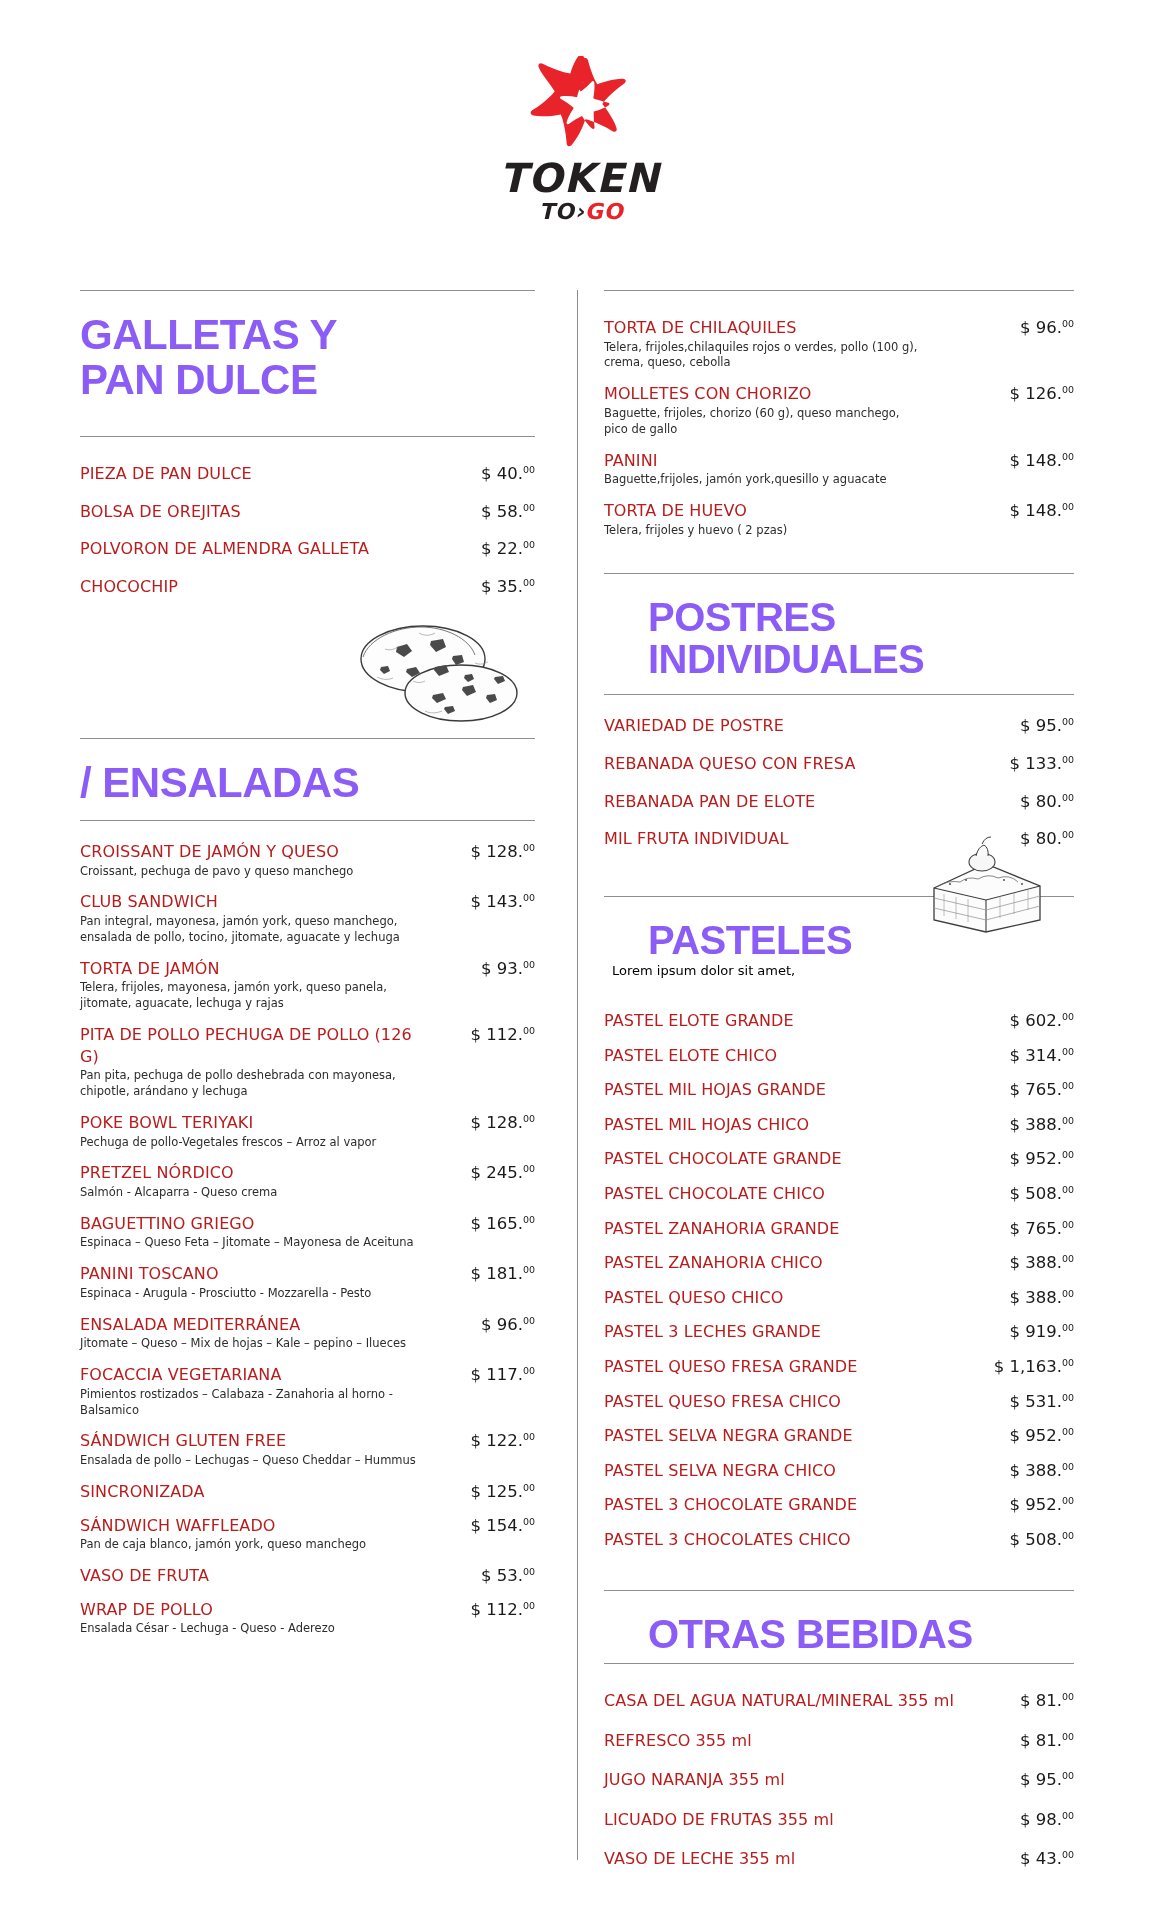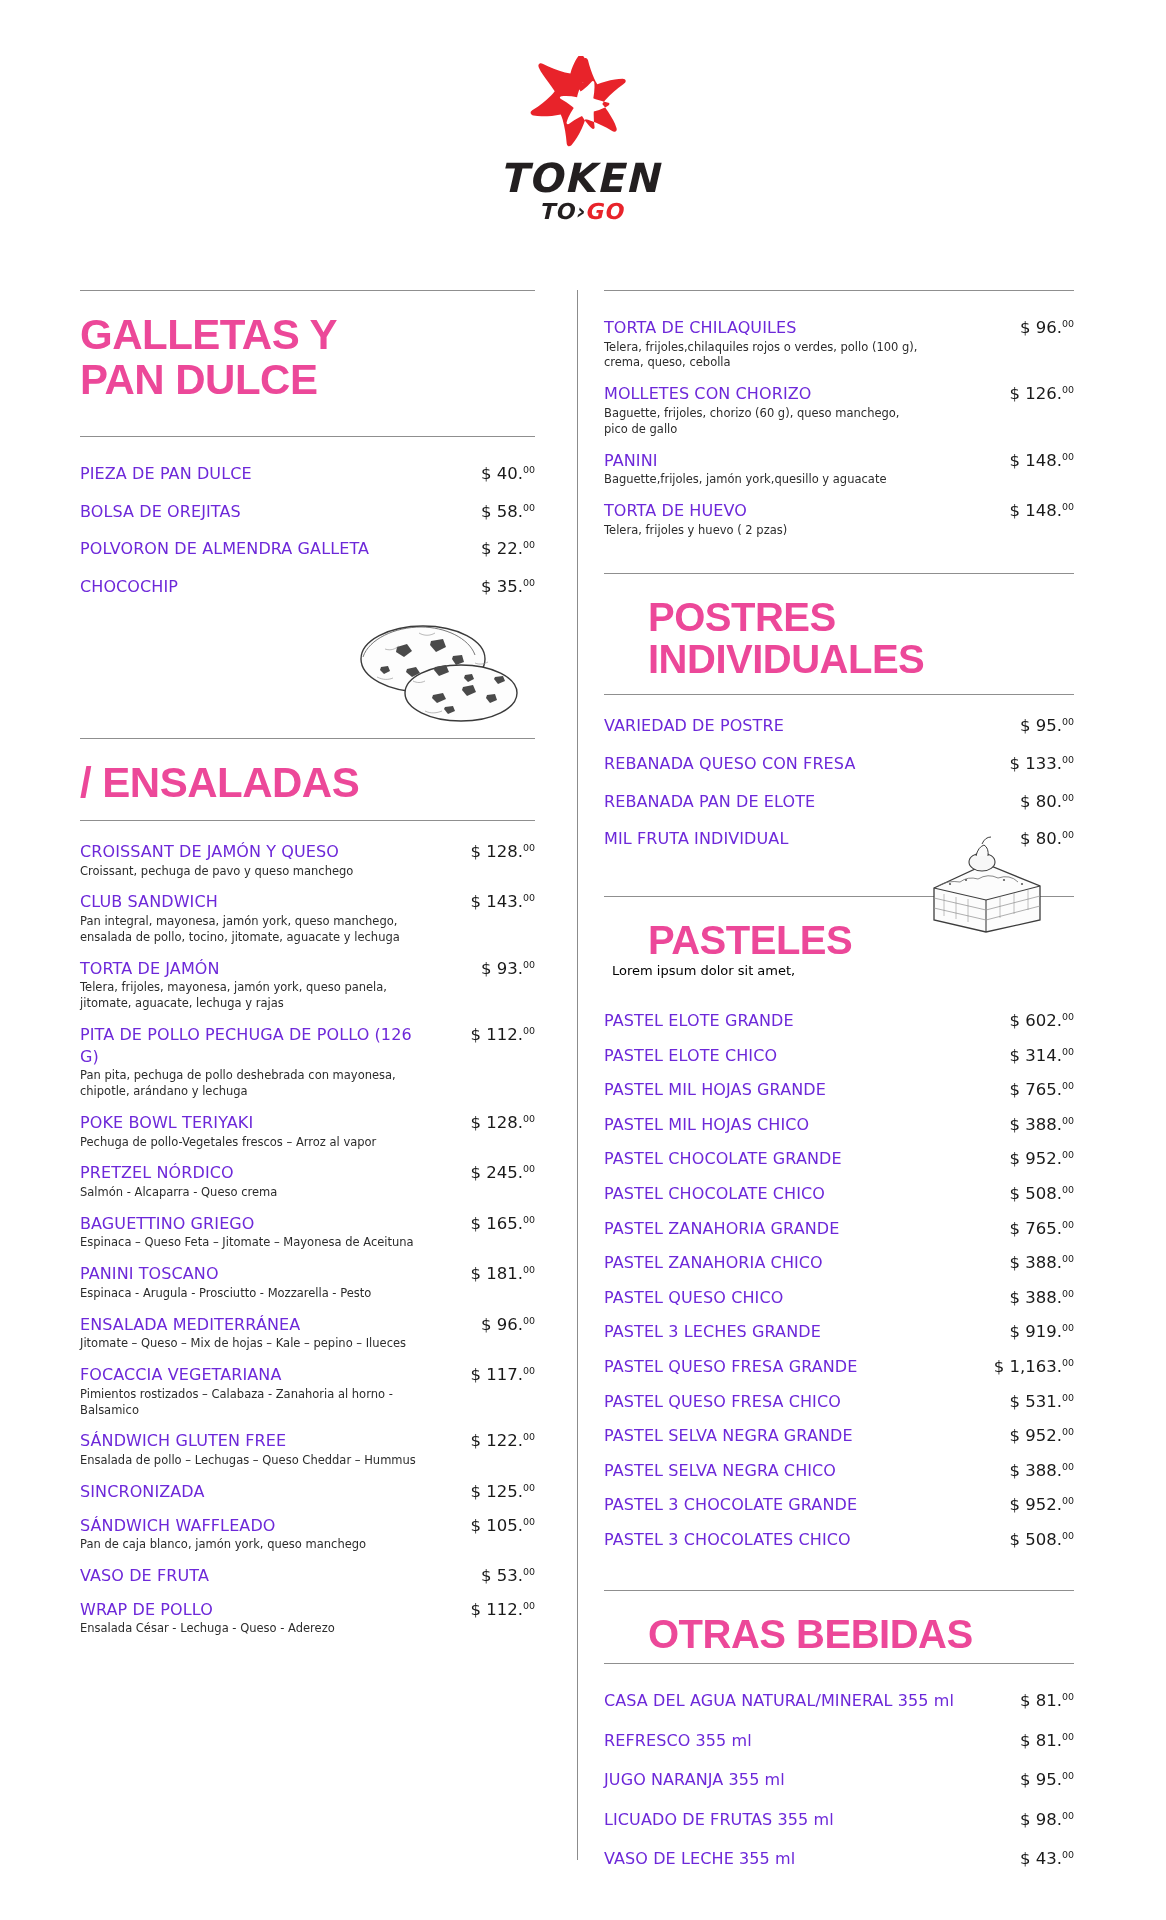--- a/index.html
+++ b/index.html
@@ -91,21 +91,21 @@
     width: 100%;
   }
 
   
   .section-title {
     font-family: "Liberation Sans", sans-serif;
     font-weight: 700;
     font-size: 42px;
     line-height: 1.06;
     letter-spacing: -0.5px;
-    color: #ec4899;
+    color: #8b5cf6;
     margin: 22px 0 0 0;
   }
   .section-title.sm { font-size: 40px; margin-left: 44px; }
   .section-sub {
     font-family: "DejaVu Sans", sans-serif;
     font-size: 13px;
     color: #000000;
     margin: 2px 0 0 8px;
     font-weight: 400;
   }
@@ -116,21 +116,21 @@
     display: flex;
     align-items: flex-start;
     justify-content: space-between;
     margin-bottom: 2px;
   }
   .row-text { flex: 1 1 auto; padding-right: 12px; }
   .item-name {
     font-family: "DejaVu Sans", sans-serif;
     font-size: 16px;
     font-weight: 400;
-    color: #6d28d9;
+    color: #b91c1c;
     line-height: 1.35;
     letter-spacing: 0.1px;
   }
   .item-desc {
     font-family: "DejaVu Sans", sans-serif;
     font-size: 11.5px;
     color: #2c2c2c;
     line-height: 1.38;
     margin-top: 1px;
     white-space: pre-line;
@@ -363,21 +363,21 @@
             <div class="row-text">
               <div class="item-name">SINCRONIZADA</div>
             </div>
             <div class="price"><span>$  125.</span><sup>00</sup></div>
           </div>
           <div class="row">
             <div class="row-text">
               <div class="item-name">SÁNDWICH WAFFLEADO</div>
               <div class="item-desc">Pan de caja blanco, jamón york,  queso manchego</div>
             </div>
-            <div class="price"><span>$   105.</span><sup>00</sup></div>
+            <div class="price"><span>$   154.</span><sup>00</sup></div>
           </div>
           <div class="row">
             <div class="row-text">
               <div class="item-name">VASO DE FRUTA</div>
             </div>
             <div class="price"><span>$   53.</span><sup>00</sup></div>
           </div>
           <div class="row">
             <div class="row-text">
               <div class="item-name">WRAP DE POLLO</div>

